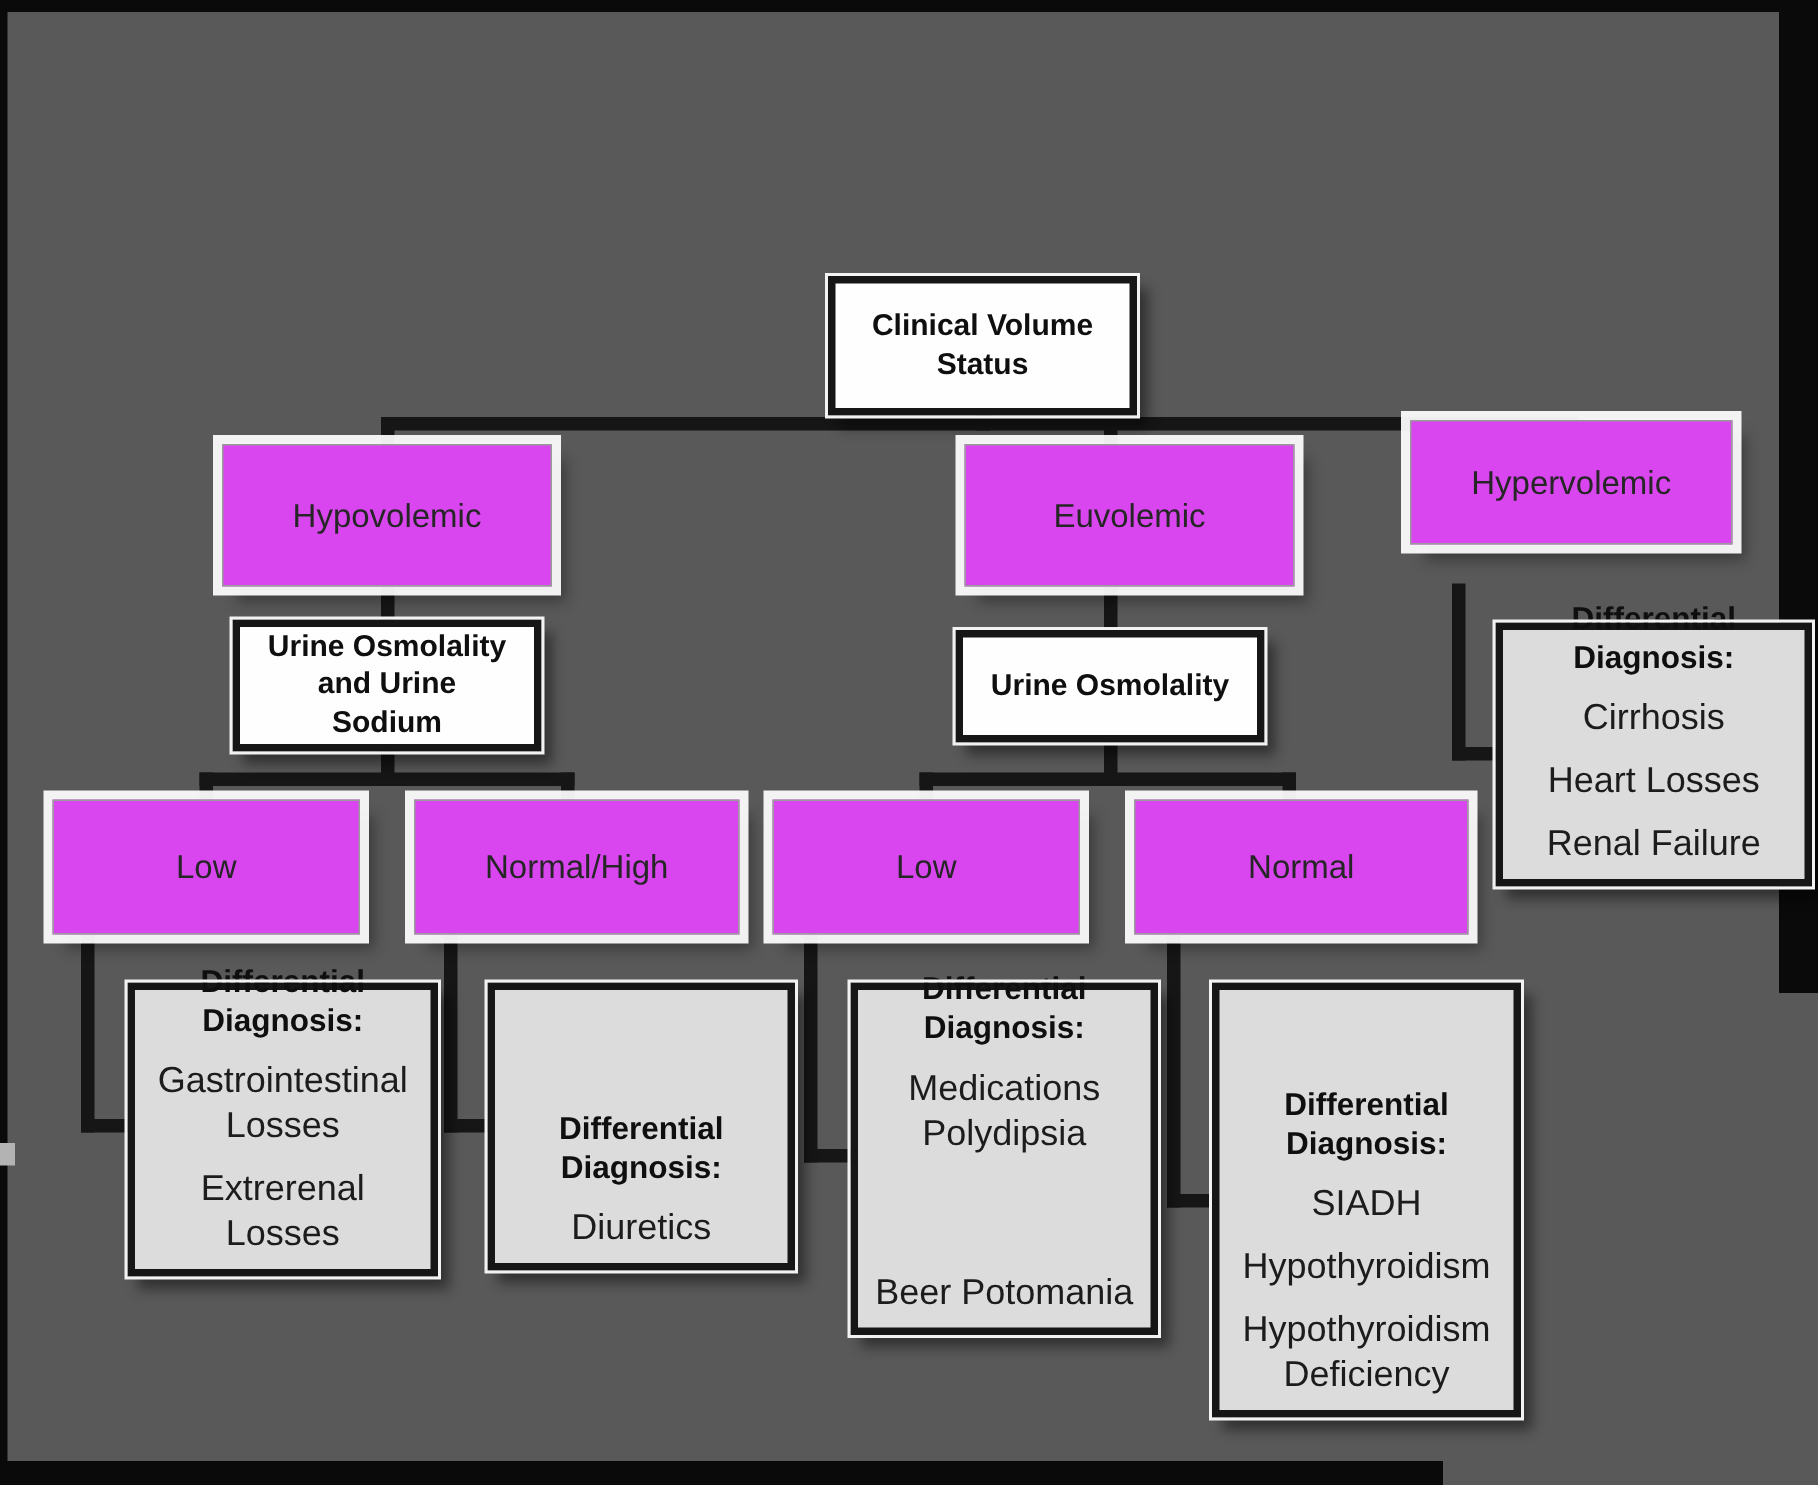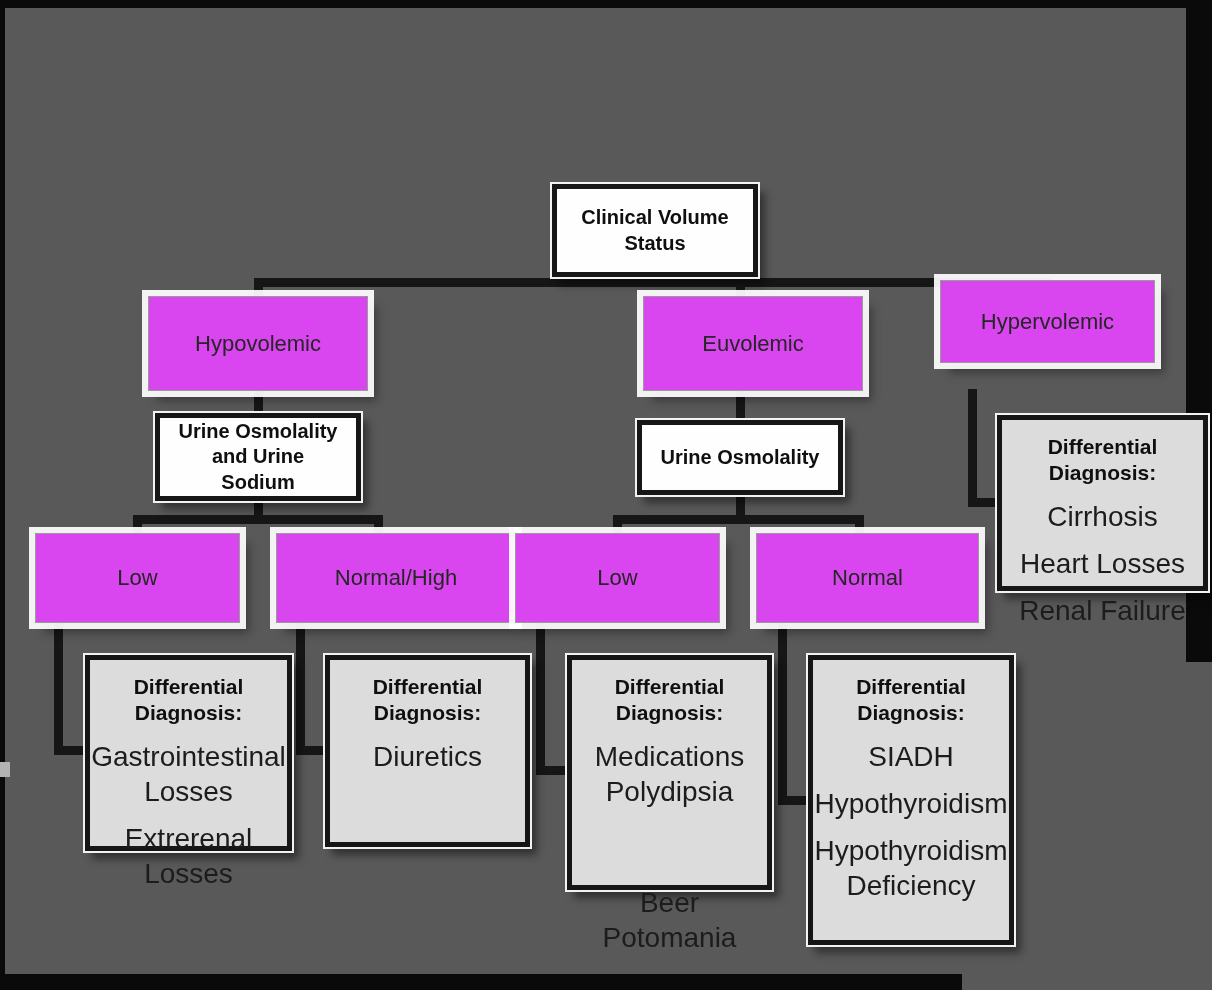--- a/index.html
+++ b/index.html
@@ -22,25 +22,25 @@
   }
   .black-box {
     background: #fefefe; border: 5px solid #161616; color: #0f0f0f;
     font-weight: bold; font-size: 20px; line-height: 1.28;
     outline: 2px solid #f2f2f2; white-space: pre-line;
     box-shadow: 7px 8px 8px rgba(0,0,0,0.45);
   }
   .gray-box {
     background: #dcdcdc; border: 5px solid #161616; color: #1c1c1c;
     outline: 2px solid #f2f2f2; box-shadow: 7px 8px 8px rgba(0,0,0,0.45);
-    flex-direction: column; justify-content: flex-start;
+    flex-direction: column; justify-content: flex-end;
     padding: 14px 6px 8px 6px; gap: 12px;
   }
   .dd-heading { font-weight: bold; font-size: 21px; line-height: 1.25; color: #0f0f0f; }
-  .dd-item   { font-size: 28px; line-height: 1.25; }
+  .dd-item   { font-size: 24px; line-height: 1.25; }
   .beer-gap  { margin-top: 64px; }
 </style>
 </head>
 <body>
 
 <div class="stage">
 
   <div class="frame" style="left:0;top:0;width:1212px;height:8px"></div>
   <div class="frame" style="left:0;top:0;width:5px;height:990px"></div>
   <div class="frame" style="left:1186px;top:0;width:26px;height:662px"></div>
@@ -100,21 +100,21 @@
   <div class="box gray-box" style="left:997px;top:415px;width:211px;height:176px">
     <div class="dd-heading">Differential Diagnosis:</div>
     <div class="dd-item">Cirrhosis</div>
     <div class="dd-item">Heart Losses</div>
     <div class="dd-item">Renal Failure</div>
   </div>
 
   <div class="box white-plain" style="left:35px;top:533px;width:205px;height:90px">
     <span>Low</span>
   </div>
-  <div class="box white-plain" style="left:276px;top:533px;width:240px;height:90px">
+  <div class="box white-plain" style="left:276px;top:533px;width:217px;height:90px">
     <span>Normal/High</span>
   </div>
   <div class="box white-plain" style="left:515px;top:533px;width:205px;height:90px">
     <span>Low</span>
   </div>
   <div class="box white-plain" style="left:756px;top:533px;width:223px;height:90px">
     <span>Normal</span>
   </div>
 
   <div class="box gray-box" style="left:85px;top:655px;width:207px;height:196px">

